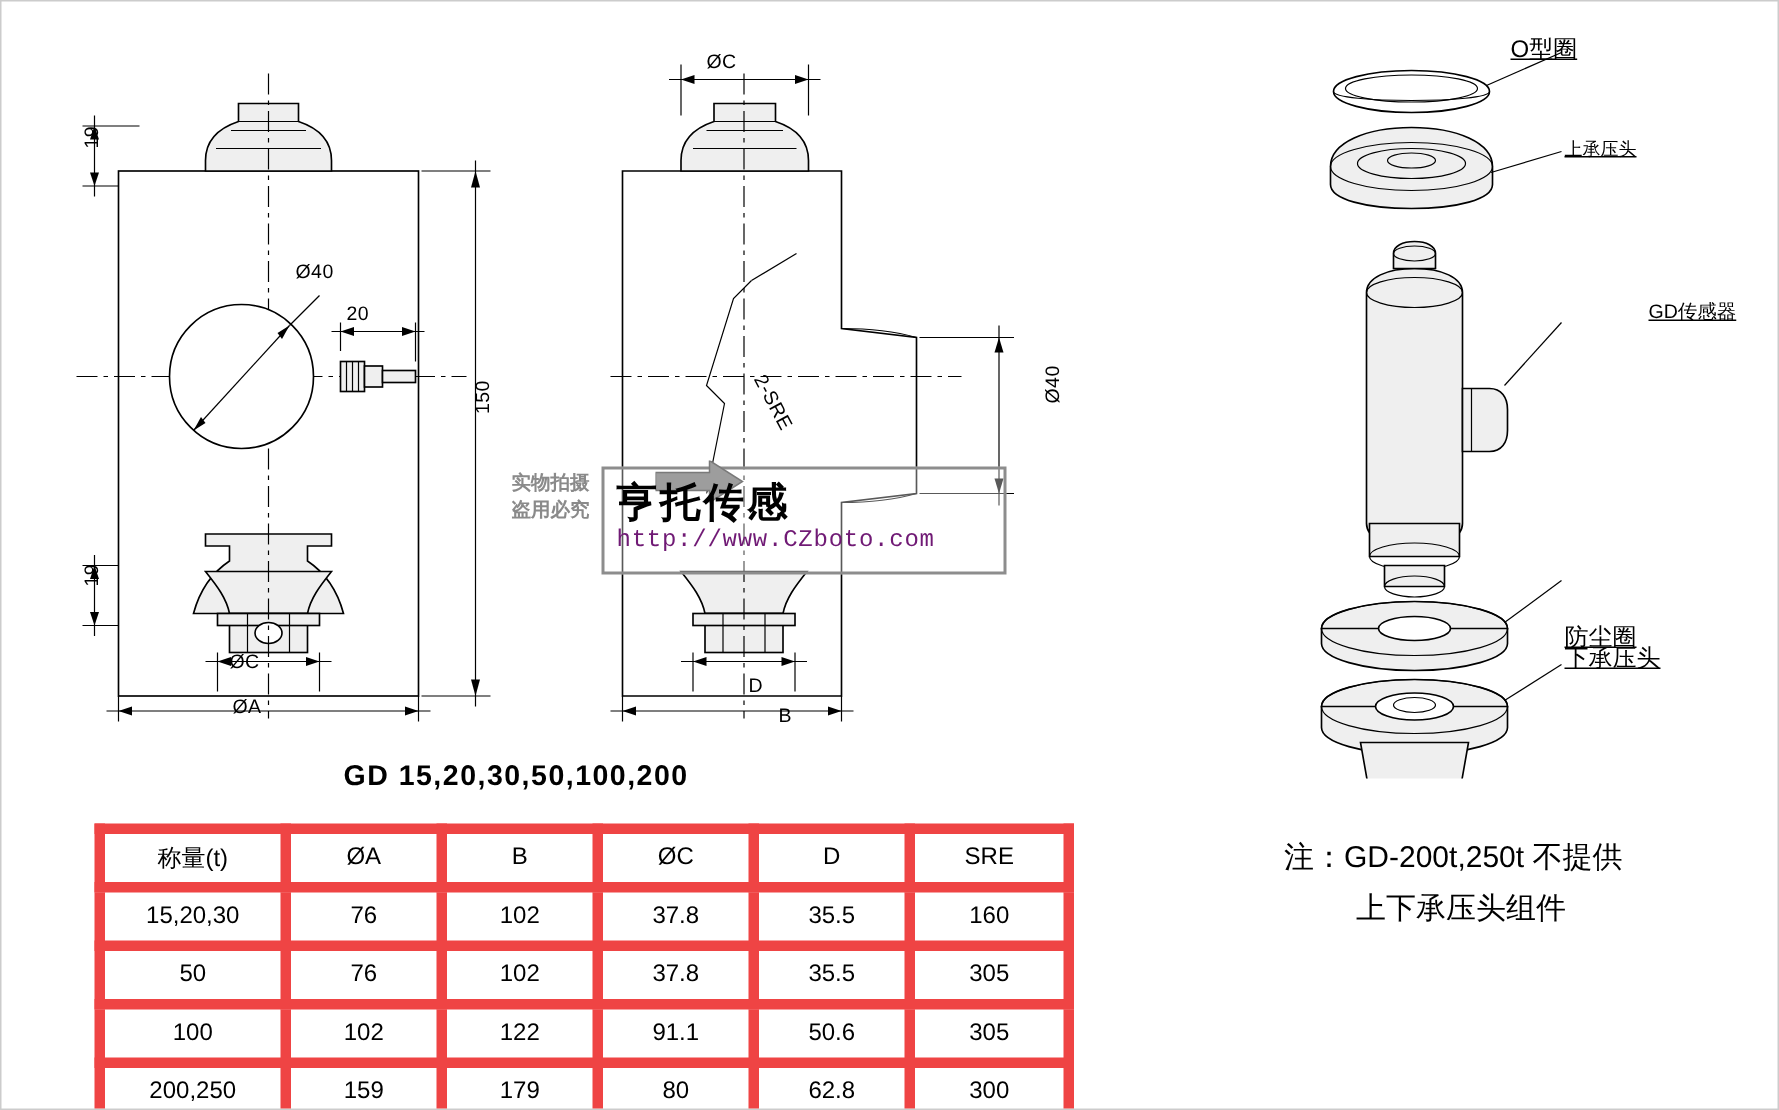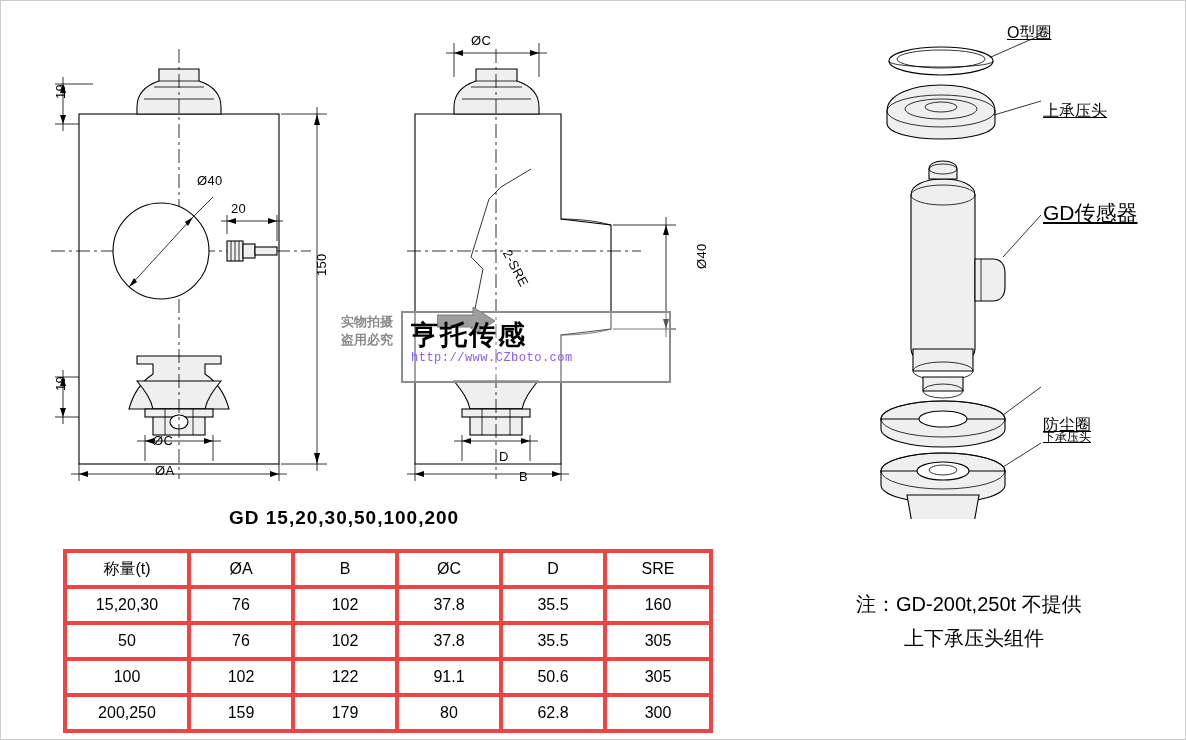--- a/index.html
+++ b/index.html
@@ -46,40 +46,39 @@
     text-align: right;
   }
   
   #spec-table {
     left: 62px;
     top: 548px;
     border-collapse: collapse;
     font-size: 16px;
   }
   #spec-table td, #spec-table th {
-    border: 4px solid #ef4444;
+    border: 7px solid #ef4444;
     text-align: center;
     font-weight: normal;
     height: 32px;
     padding: 0 4px;
   }
   #spec-table thead th { font-weight: normal; }
   #spec-table col.c0 { width: 124px; }
   #spec-table col.c1 { width: 104px; }
   #spec-table col.c2 { width: 104px; }
   #spec-table col.c3 { width: 104px; }
   #spec-table col.c4 { width: 104px; }
   #spec-table col.c5 { width: 106px; }
   
   #note {
     left: 855px;
     top: 554px;
     font-size: 20px;
     line-height: 34px;
-    margin-top: 32px;
   }
   #note .l2 { margin-left: 48px; }
   
   #watermark {
     left: 340px;
     top: 302px;
     width: 332px;
     height: 84px;
   }
   #wm-box {
@@ -114,22 +113,22 @@
     top: 14px;
     font-size: 27px;
     font-weight: bold;
     color: #000000;
     letter-spacing: 2px;
   }
   #wm-url {
     position: absolute;
     left: 70px;
     top: 48px;
-    font-size: 12px;
-    color: #8b5cf6;
+    font-size: 16px;
+    color: #701a75;
     font-family: "Liberation Mono", monospace;
     letter-spacing: 0.5px;
   }
   svg { display: block; }
   .thin { stroke: #000; fill: none; stroke-width: 0.8; }
   .dash { stroke: #000; fill: none; stroke-width: 0.8; stroke-dasharray: 14 4 3 4; }
   .fillw { fill: #ffffff; stroke: #000; stroke-width: 1.1; }
   .fillg { fill: #efefef; stroke: #000; stroke-width: 1.1; }
 </style>
 </head>
@@ -313,24 +312,24 @@
     <path class="fillg" d="M30,452 L30,466 C30,476 58,484 92,484 C126,484 154,476 154,466 L154,452 Z"></path>
     <ellipse class="thin" cx="92" cy="452" rx="62" ry="18"></ellipse>
     <ellipse class="fillw" cx="92" cy="452" rx="26" ry="9"></ellipse>
     <ellipse class="thin" cx="92" cy="451" rx="14" ry="5"></ellipse>
     <path class="fillg" d="M56,476 L128,476 L122,510 L62,510 Z"></path>
     <ellipse class="thin" cx="92" cy="510" rx="30" ry="9"></ellipse>
     <line class="thin" x1="152" y1="448" x2="190" y2="424"></line>
   </svg>
 
   <div class="abs lbl" style="left:1006px; top:22px; font-size:16px;">O型圈</div>
-  <div class="abs lbl" style="left:1042px; top:100px; font-size:16px;">上承压头</div>
-  <div class="abs lbl" style="left:1042px; top:198px; font-size:21px;">GD传感器</div>
+  <div class="abs lbl" style="left:1042px; top:90px; font-size:12px;">上承压头</div>
+  <div class="abs lbl" style="left:1098px; top:198px; font-size:13px;">GD传感器</div>
   <div class="abs lbl" style="left:1042px; top:370px; font-size:16px;margin-top:44px;">防尘圈</div>
-  <div class="abs lbl" style="left:1042px; top:428px; font-size:12px;">下承压头</div>
+  <div class="abs lbl" style="left:1042px; top:428px; font-size:16px;">下承压头</div>
 
   <div id="watermark" class="abs">
     <div id="wm-box"></div>
     <div id="wm-left">
       <div>实物拍摄</div>
       <div>盗用必究</div>
     </div>
     <svg id="wm-arrow" viewBox="0 0 60 28">
       <polygon points="0,8 36,8 36,0 58,14 36,28 36,20 0,20" fill="#9d9d9d" stroke="#7a7a7a" stroke-width="1"></polygon>
     </svg>

